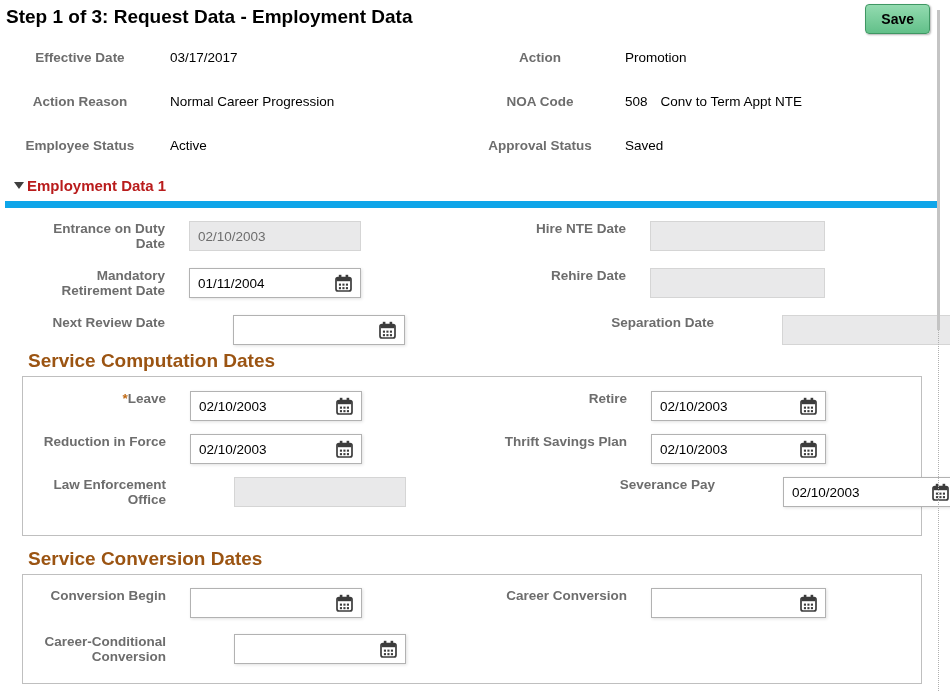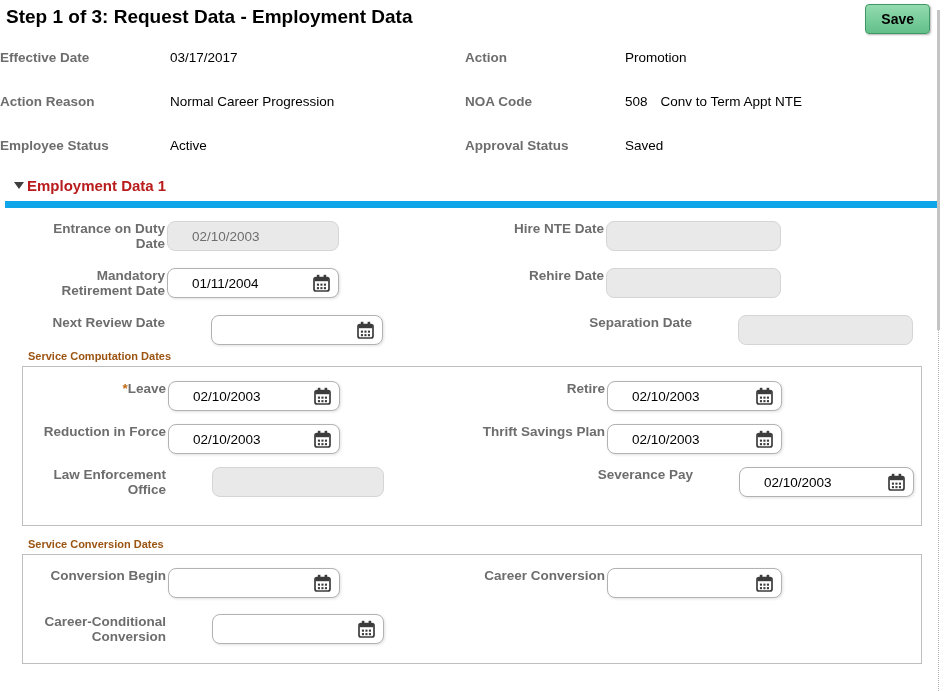--- a/index.html
+++ b/index.html
@@ -17,21 +17,21 @@
     padding:6px 15px;font-family:"Liberation Sans",sans-serif;
     font-size:14px;font-weight:bold;color:#000;
     background:linear-gradient(#93dbb0,#62c089);
     border:1px solid #3f9763;border-radius:4px;
     box-shadow:1px 1px 2px rgba(0,0,0,.3);cursor:pointer;
   }
   
   .summary{margin-top:14px;}
   .info-row{display:flex;align-items:baseline;margin-bottom:28px;line-height:16px;}
   .info-row.last{margin-bottom:0;}
-  .ilabel{font-weight:bold;color:#6d6d6d;text-align:left;flex:none;}
+  .ilabel{font-weight:bold;color:#6d6d6d;text-align:center;flex:none;}
   .ilabel.c1{width:160px;}
   .ivalue.c1{margin-left:10px;width:295px;flex:none;color:#000;}
   .ilabel.c2{width:150px;}
   .ivalue.c2{margin-left:10px;color:#000;display:flex;gap:13px;}
   
   .ed1-header{
     margin:23px 13px 0 5px;padding:0 0 7px 9px;
     border-bottom:7px solid #0ea5e9;
     color:#b91c1c;font-size:15px;font-weight:bold;
     display:flex;align-items:center;gap:3px;cursor:pointer;
@@ -39,42 +39,41 @@
   .tri{width:0;height:0;border-left:5px solid transparent;border-right:5px solid transparent;border-top:7px solid #3f3f3f;flex:none;}
   
   .grid1{margin-top:13px;}
   .field-row{display:flex;align-items:flex-start;margin-bottom:17px;}
   .field-row.last{margin-bottom:0;gap:44px;}
   .flabel{font-weight:bold;color:#6d6d6d;text-align:right;line-height:15px;flex:none;}
   .flabel.c1{width:130px;margin-left:35px;}
   .flabel.c2{width:150px;margin-left:115px;}
   .req{color:#c06a15;}
   .field{
-    margin-left:2px;height:30px;box-sizing:border-box;flex:none;
-    border:1px solid #b2b2b2;border-radius:8px;background:#fff;
+    margin-left:24px;height:30px;box-sizing:border-box;flex:none;
+    border:1px solid #b2b2b2;border-radius:0;background:#fff;
     display:flex;align-items:center;overflow:hidden;
     box-shadow:1px 1px 3px rgba(0,0,0,.12);
-    padding-left:16px;
   }
   .field.c1{width:172px;}
   .field.c2{width:175px;}
   .field input{
     border:none;outline:none;flex:1;min-width:0;height:100%;
     padding:0 0 0 8px;font-family:"Liberation Sans",sans-serif;
     font-size:13.5px;color:#000;background:transparent;
   }
   .field .cal{
     width:34px;height:100%;border:none;background:transparent;
     display:flex;align-items:center;justify-content:center;
     cursor:pointer;padding:0;flex:none;
   }
   .field.disabled{background:#e9e9ea;border-color:#d5d5d5;box-shadow:none;}
   .field.disabled input{color:#6e6e6e;}
   
-  .box-title{margin:5px 0 4px 28px;color:#9b5412;font-weight:bold;font-size:11px;}
+  .box-title{margin:5px 0 4px 28px;color:#9b5412;font-weight:bold;font-size:19px;}
   .box-title.second{margin-top:12px;}
   .box{margin-left:22px;width:900px;box-sizing:border-box;border:1px solid #bfbfbf;padding:14px 0 28px 0;}
   .box.second{padding:13px 0 19px 0;}
   .box .field-row{margin-bottom:13px;}
   .box.second .field-row{margin-bottom:16px;}
   .box .field-row.last{margin-bottom:0;}
   .box .flabel.c1{margin-left:13px;}
   
   .scroll-thumb{position:absolute;left:937px;top:10px;width:3px;height:320px;background:#c4c4c4;}
   .scroll-track{position:absolute;left:938px;top:330px;width:0;height:361px;border-left:1px dotted #b0b0b0;}

